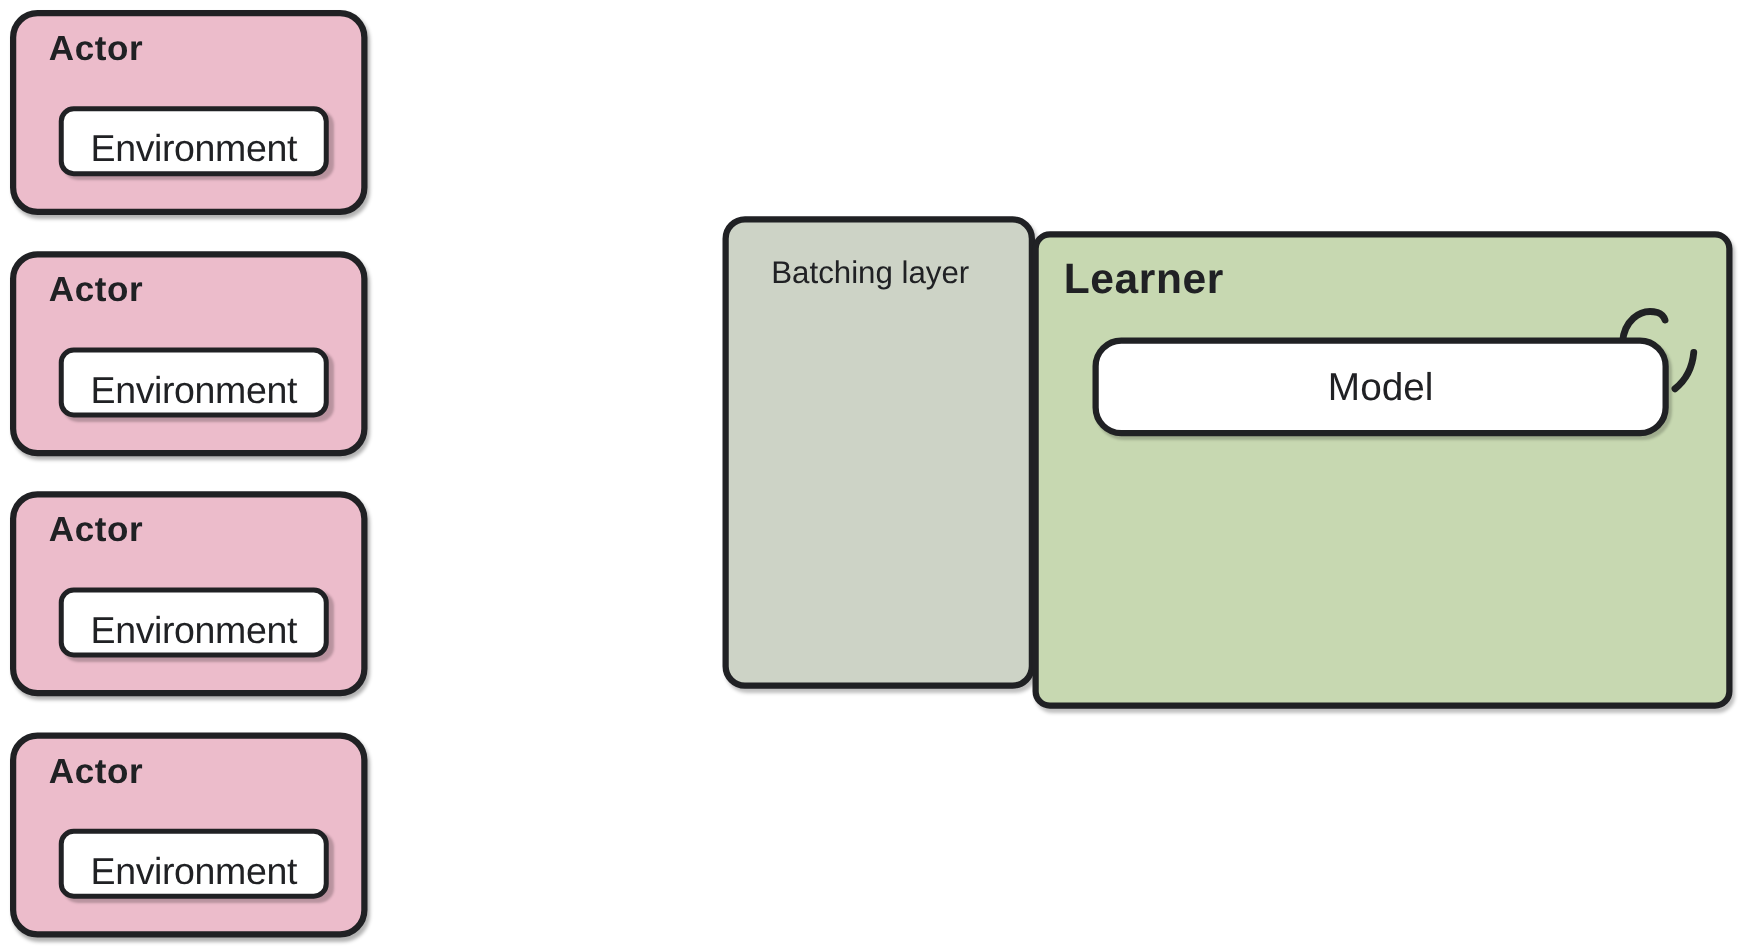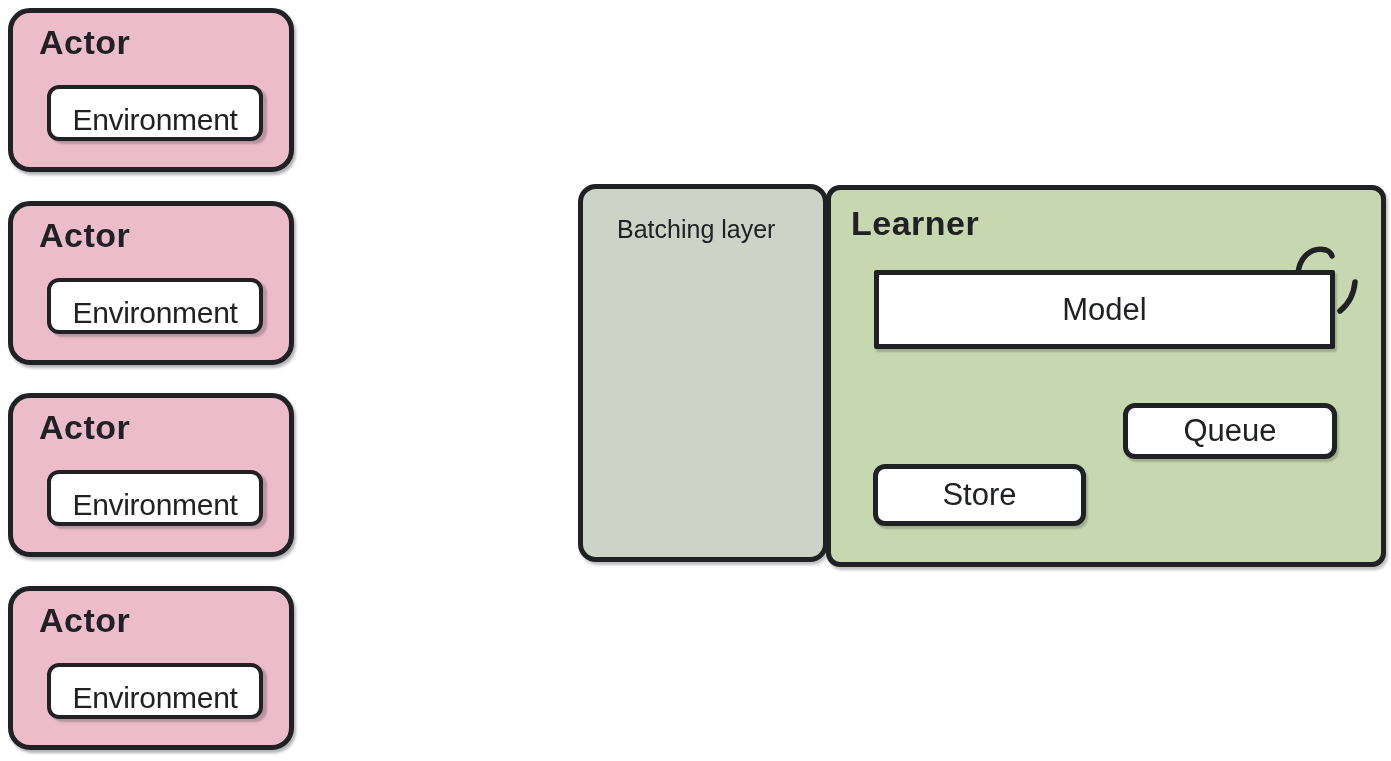--- a/index.html
+++ b/index.html
@@ -27,21 +27,21 @@
   }
   .actor-card.a1 { top: 8px; }
   .actor-card.a2 { top: 201px; }
   .actor-card.a3 { top: 393px; }
   .actor-card.a4 { top: 586px; }
 
   .actor-title {
     position: absolute;
     left: 26px;
     top: 10px;
-    font-size: 34px;
+    font-size: 28px;
     font-weight: bold;
     letter-spacing: 0.5px;
     color: var(--text, #202124);
   }
 
   .environment-box {
     position: absolute;
     left: 34px;
     top: 72px;
     width: 216px;
@@ -57,21 +57,21 @@
   .environment-label {
     font-size: 30px;
     letter-spacing: -0.3px;
     white-space: nowrap;
   }
 
   
   .batching-layer-box {
     position: absolute;
     left: 578px;
-    top: 184px;
+    top: 173px;
     width: 250px;
     height: 378px;
     background: var(--batching-fill, #cdd3c6);
     border: 5px solid var(--border, #202124);
     border-radius: 18px;
     box-shadow: 2px 3px 3px rgba(0,0,0,0.25);
   }
   .batching-layer-label {
     position: absolute;
     left: 34px;
@@ -97,21 +97,21 @@
     top: 14px;
     font-size: 34px;
     font-weight: bold;
     letter-spacing: 0.5px;
   }
 
   .inner-white-box {
     position: absolute;
     background: var(--box-fill, #ffffff);
     border: 5px solid var(--border, #202124);
-    border-radius: 2px;
+    border-radius: 23px;
     box-shadow: 2px 3px 2px rgba(0,0,0,0.20);
     display: flex;
     align-items: center;
     justify-content: center;
     font-size: 31px;
     white-space: nowrap;
   }
   
   .model-box { left: 874px; top: 270px; width: 461px; height: 79px; }
   .queue-box { left: 1123px; top: 403px; width: 214px; height: 56px; border-radius: 12px; }
@@ -175,21 +175,15 @@
 
   <svg class="self-loop-arrow" viewBox="0 0 110 90" aria-hidden="true">
     <path d="M 18 39 C 19 23, 31 11, 46 15 c 3 1, 5 3, 6 6"></path>
     <path d="M 75 47 C 74 58, 70 68, 60 76"></path>
   </svg>
 
   <div class="inner-white-box model-box">
     <span>Model</span>
   </div>
 
-  <div class="inner-white-box queue-box">
-    <span>Queue</span>
-  </div>
 
-  <div class="inner-white-box store-box">
-    <span>Store</span>
-  </div>
 
 </div>
 
 </body></html>

